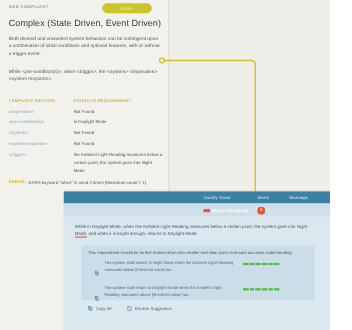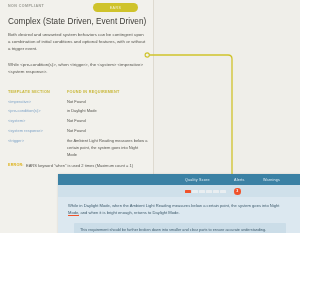--- a/index.html
+++ b/index.html
@@ -6,21 +6,21 @@
     margin: 0;
     padding: 0;
     background: #ffffff;
   }
   body {
     font-family: "Liberation Sans", sans-serif;
   }
   #root {
     position: relative;
     width: 300px;
-    height: 233px;
+    height: 300px;
     overflow: hidden;
     background: #efeee9;
   }
 
   
   .main-card {
     position: absolute;
     left: 0;
     top: 0;
     width: 154px;

